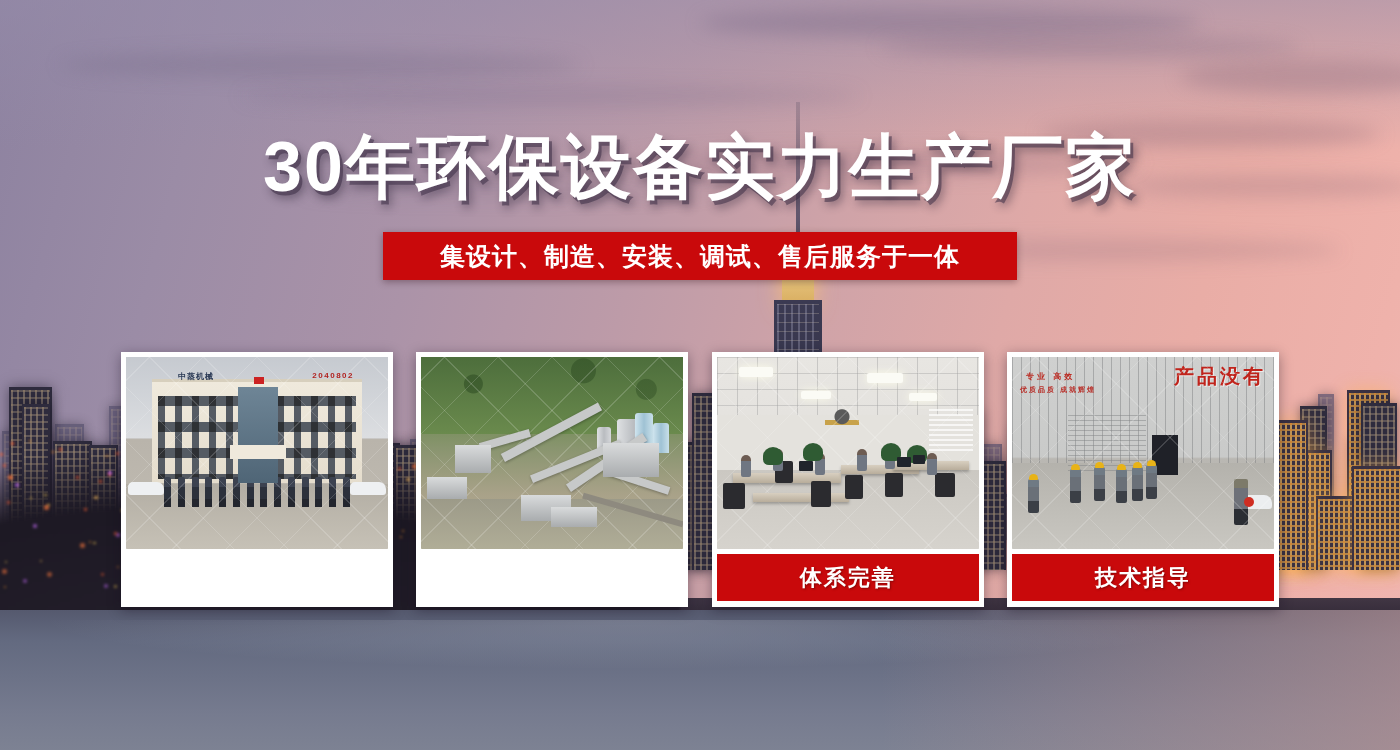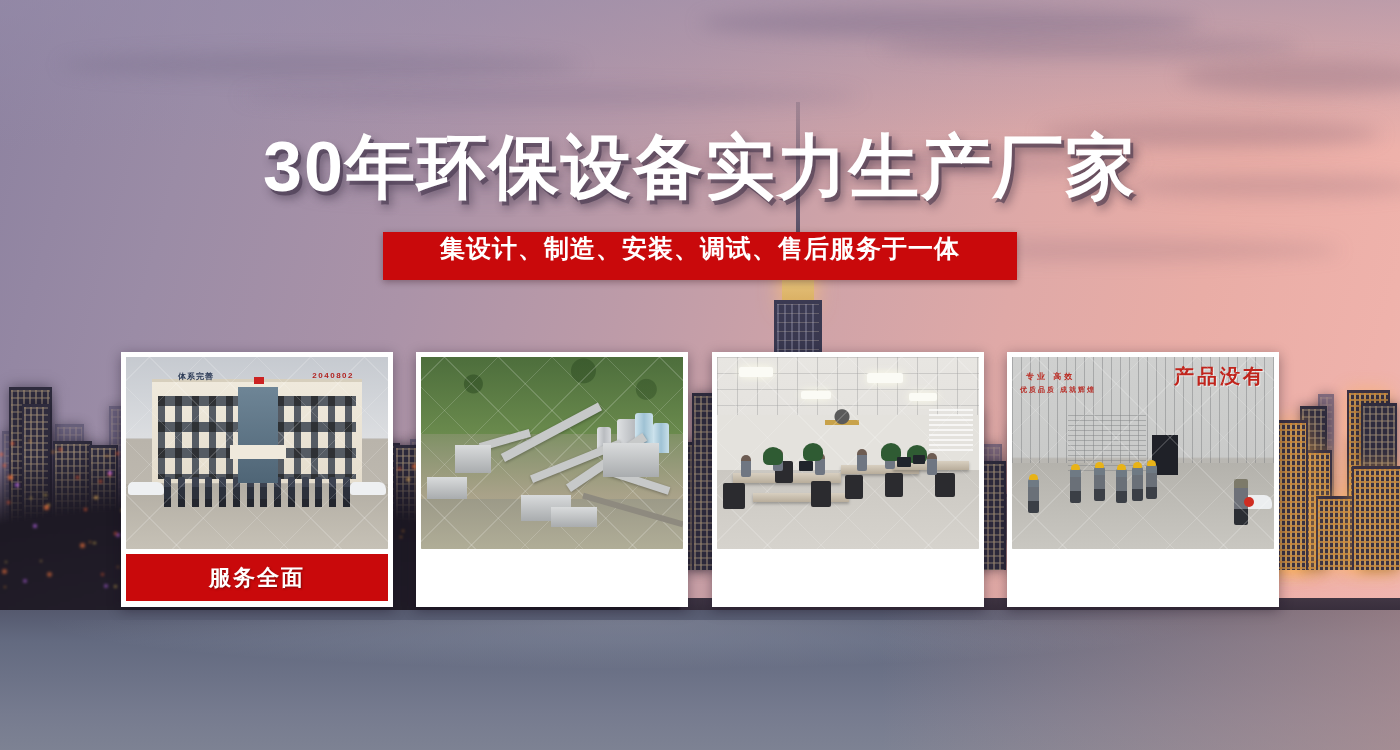--- a/index.html
+++ b/index.html
@@ -164,21 +164,21 @@
        3px 4px 0 rgba(60,46,70,.55),
        5px 7px 10px rgba(40,30,50,.45);
     white-space:nowrap;
   }
 
   
   .subtitle-bar {
     position:absolute; left:383px; top:232px;
     width:634px; height:48px;
     background:#c9090b;
-    display:flex; justify-content:center;
+    display:flex; align-items:center; justify-content:center;
     box-shadow:0 2px 7px rgba(40,10,16,.35);
   }
   .subtitle-bar span {
     color:#ffffff;
     font-size:25px;
     font-weight:bold;
     letter-spacing:1px;
     white-space:nowrap;
   }
 
@@ -664,44 +664,41 @@
   <div class="cards">
 
     <div class="card">
       <div class="card-photo p1">
         <div class="sky1"></div>
         <div class="ground"></div>
         <div class="bldg"></div>
         <div class="entry"></div>
         <div class="pediment"></div>
         <div class="flag"></div>
-        <div class="sign">体系完善</div>
+        <div class="sign">中蒸机械</div>
         <div class="phone">2040802</div>
         <div class="car l"></div>
         <div class="car r"></div>
         <div class="row">
           <i></i>
             <i></i>
             <i></i>
             <i></i>
             <i></i>
             <i></i>
             <i></i>
             <i></i>
             <i></i>
             <i></i>
             <i></i>
             <i></i>
             <i></i>
             <i></i>
         </div>
         <div class="wm"></div>
-      </div>
-      <div class="card-caption">
-        <span>服务全面</span>
       </div>
     </div>
 
     <div class="card">
       <div class="card-photo p2" id="photo2">
         <div class="green"></div>
         <div class="yard"></div>
         <div class="wm"></div>
       <div class="silo" style="left:196px;top:62px;width:34px;height:30px;"></div>
           <div class="silo t" style="left:214px;top:56px;width:18px;height:36px;"></div>
@@ -750,20 +747,23 @@
           <div class="person" style="left:210px;top:96px;"></div>
           <div class="person" style="left:56px;top:92px;"></div>
           <div class="plant" style="left:46px;top:90px;"></div>
           <div class="plant" style="left:86px;top:86px;"></div>
           <div class="plant" style="left:164px;top:86px;"></div>
           <div class="plant" style="left:190px;top:88px;"></div>
           <div class="mon" style="left:82px;top:104px;width:14px;height:10px;"></div>
           <div class="mon" style="left:180px;top:100px;width:14px;height:10px;"></div>
           <div class="mon" style="left:196px;top:98px;width:12px;height:9px;"></div>
         </div>
+      <div class="card-caption">
+        <span>体系完善</span>
+      </div>
     </div>
 
     <div class="card">
       <div class="card-photo p4" id="photo4">
         <div class="facade"></div>
         <div class="ground4"></div>
         <div class="rolldoor"></div>
         <div class="door"></div>
         <div class="bigsign">产品没有</div>
         <div class="smallsign">专业  高效</div>
@@ -778,16 +778,19 @@
           <div class="helmet" style="left:59px;bottom:79px;"></div>
           <div class="worker" style="left:82px;bottom:48px;"></div>
           <div class="helmet" style="left:83px;bottom:81px;"></div>
           <div class="worker" style="left:104px;bottom:46px;"></div>
           <div class="helmet" style="left:105px;bottom:79px;"></div>
           <div class="worker" style="left:120px;bottom:48px;"></div>
           <div class="helmet" style="left:121px;bottom:81px;"></div>
           <div class="worker" style="left:134px;bottom:50px;"></div>
           <div class="helmet" style="left:135px;bottom:83px;"></div>
         </div>
+      <div class="card-caption">
+        <span>技术指导</span>
+      </div>
     </div>
 
   </div>
 </div>
 
 </body></html>

